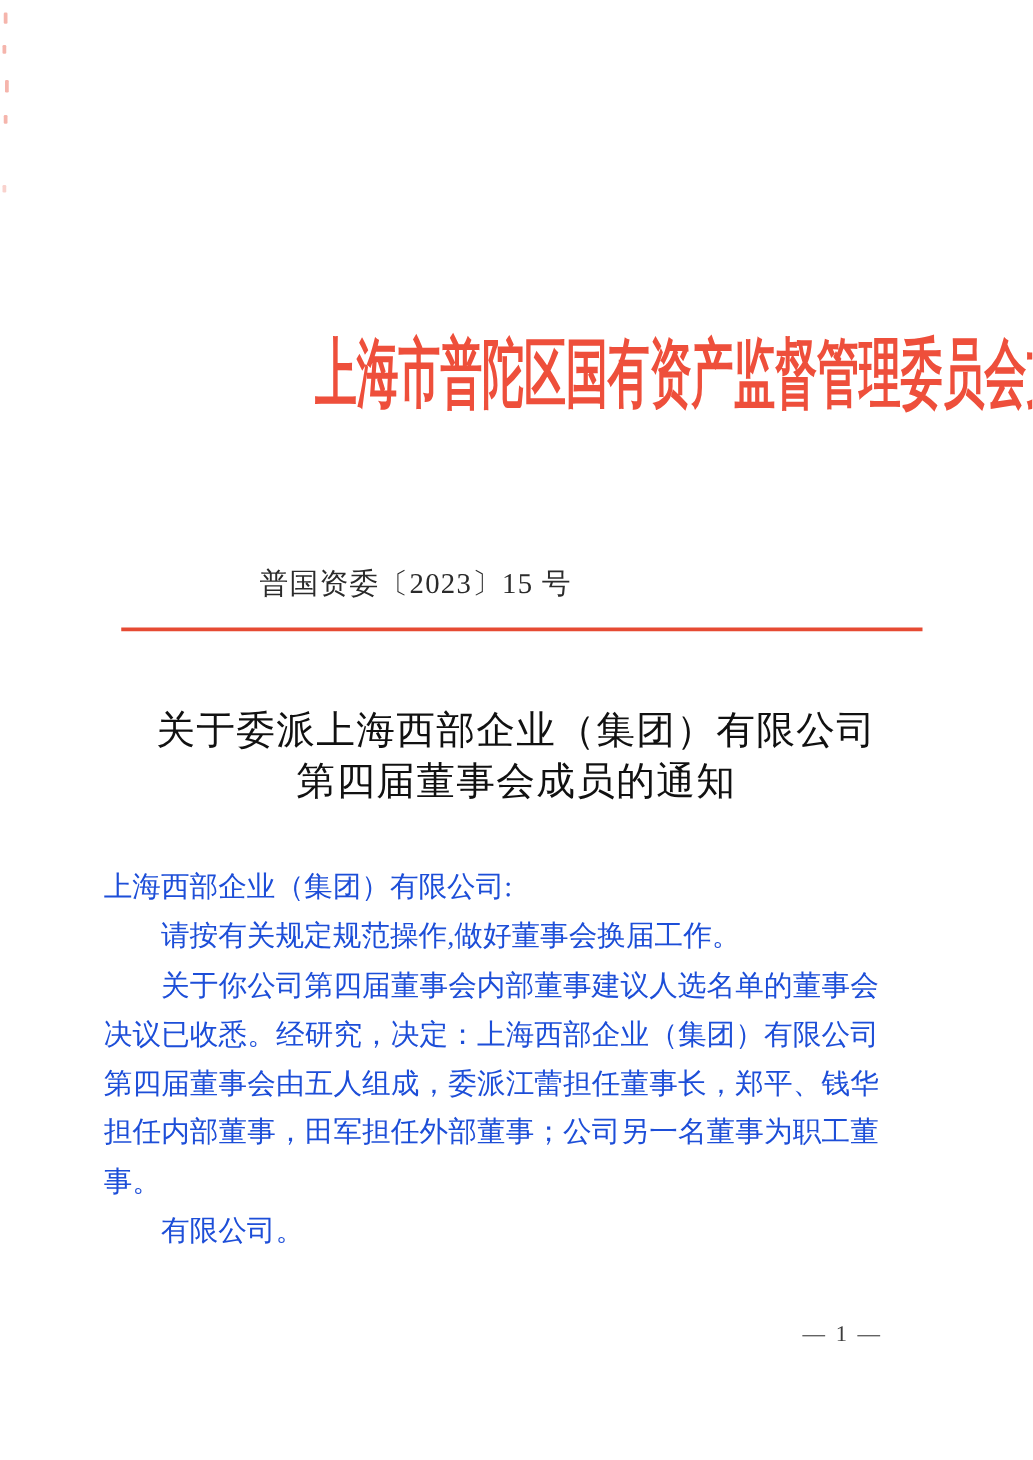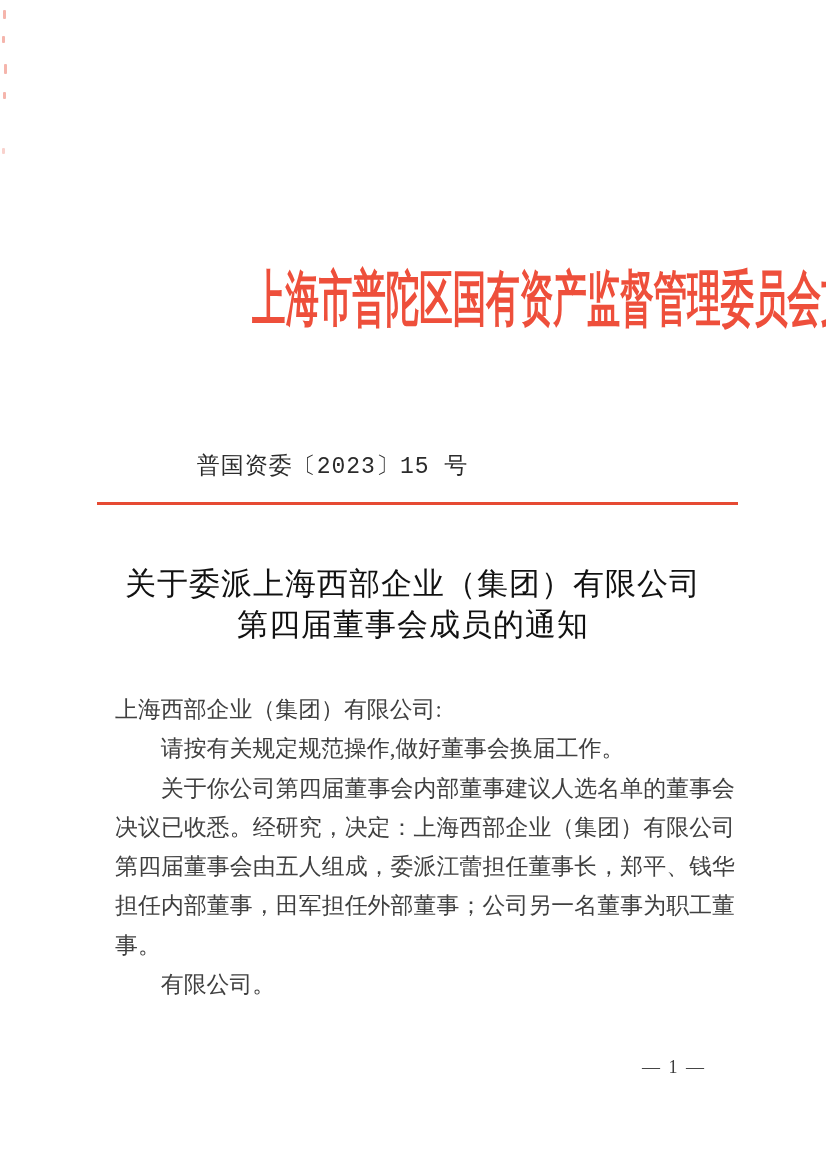--- a/index.html
+++ b/index.html
@@ -33,39 +33,38 @@
     color:var(--accent-red);
     transform:scaleX(0.558);
     transform-origin:50% 50%;
   }
 
   .doc-number{
     position:absolute;top:451px;left:0;width:665px;
     text-align:center;
     font-size:23px;line-height:32px;color:#2b2b2b;
     letter-spacing:1px;
-    font-family:Liberation Mono, monospace;
   }
 
   .red-rule{
     position:absolute;top:502px;left:97px;width:641px;height:3px;
     background:var(--rule-red);
   }
 
   .doc-title{
     position:absolute;top:563px;left:0;width:826px;margin:0;
     text-align:center;
     font-size:31px;line-height:41px;font-weight:normal;color:#111111;
     letter-spacing:1px;
   }
   .doc-title span{display:block;}
 
   .body-text{
-    position:absolute;top:690px;left:115px;width:620px;
-    font-size:22.9px;line-height:39.3px;color:#404040;
+    position:absolute;top:690px;left:83px;width:620px;
+    font-size:22.9px;line-height:39.3px;color:#1d4ed8;
     text-align:justify;text-justify:inter-ideograph;
   }
   .body-text p{margin:0;text-indent:2em;}
   .body-text p.salutation{text-indent:0;}
 
   .page-num{
     position:absolute;top:1054px;left:0;width:706px;
     text-align:right;
     font-size:18px;line-height:26px;color:#3c3c3c;
     letter-spacing:2px;

